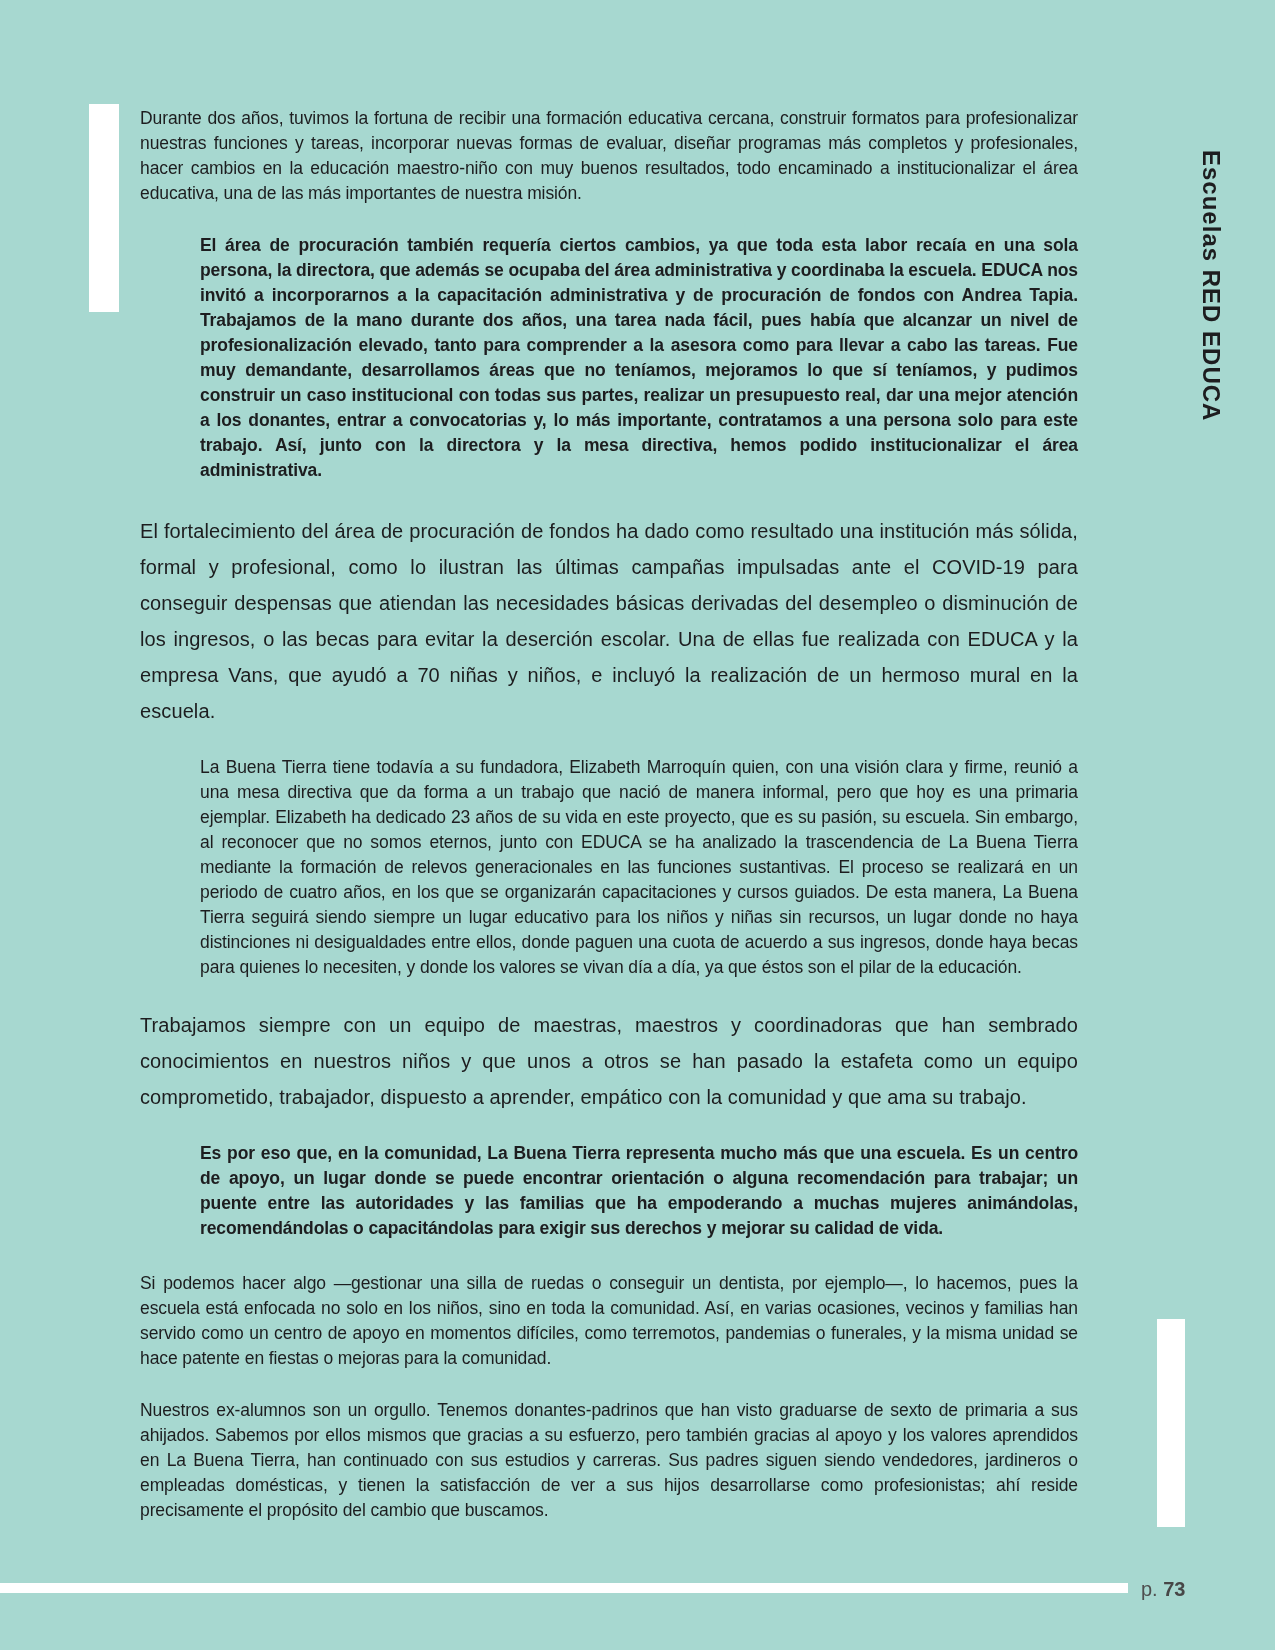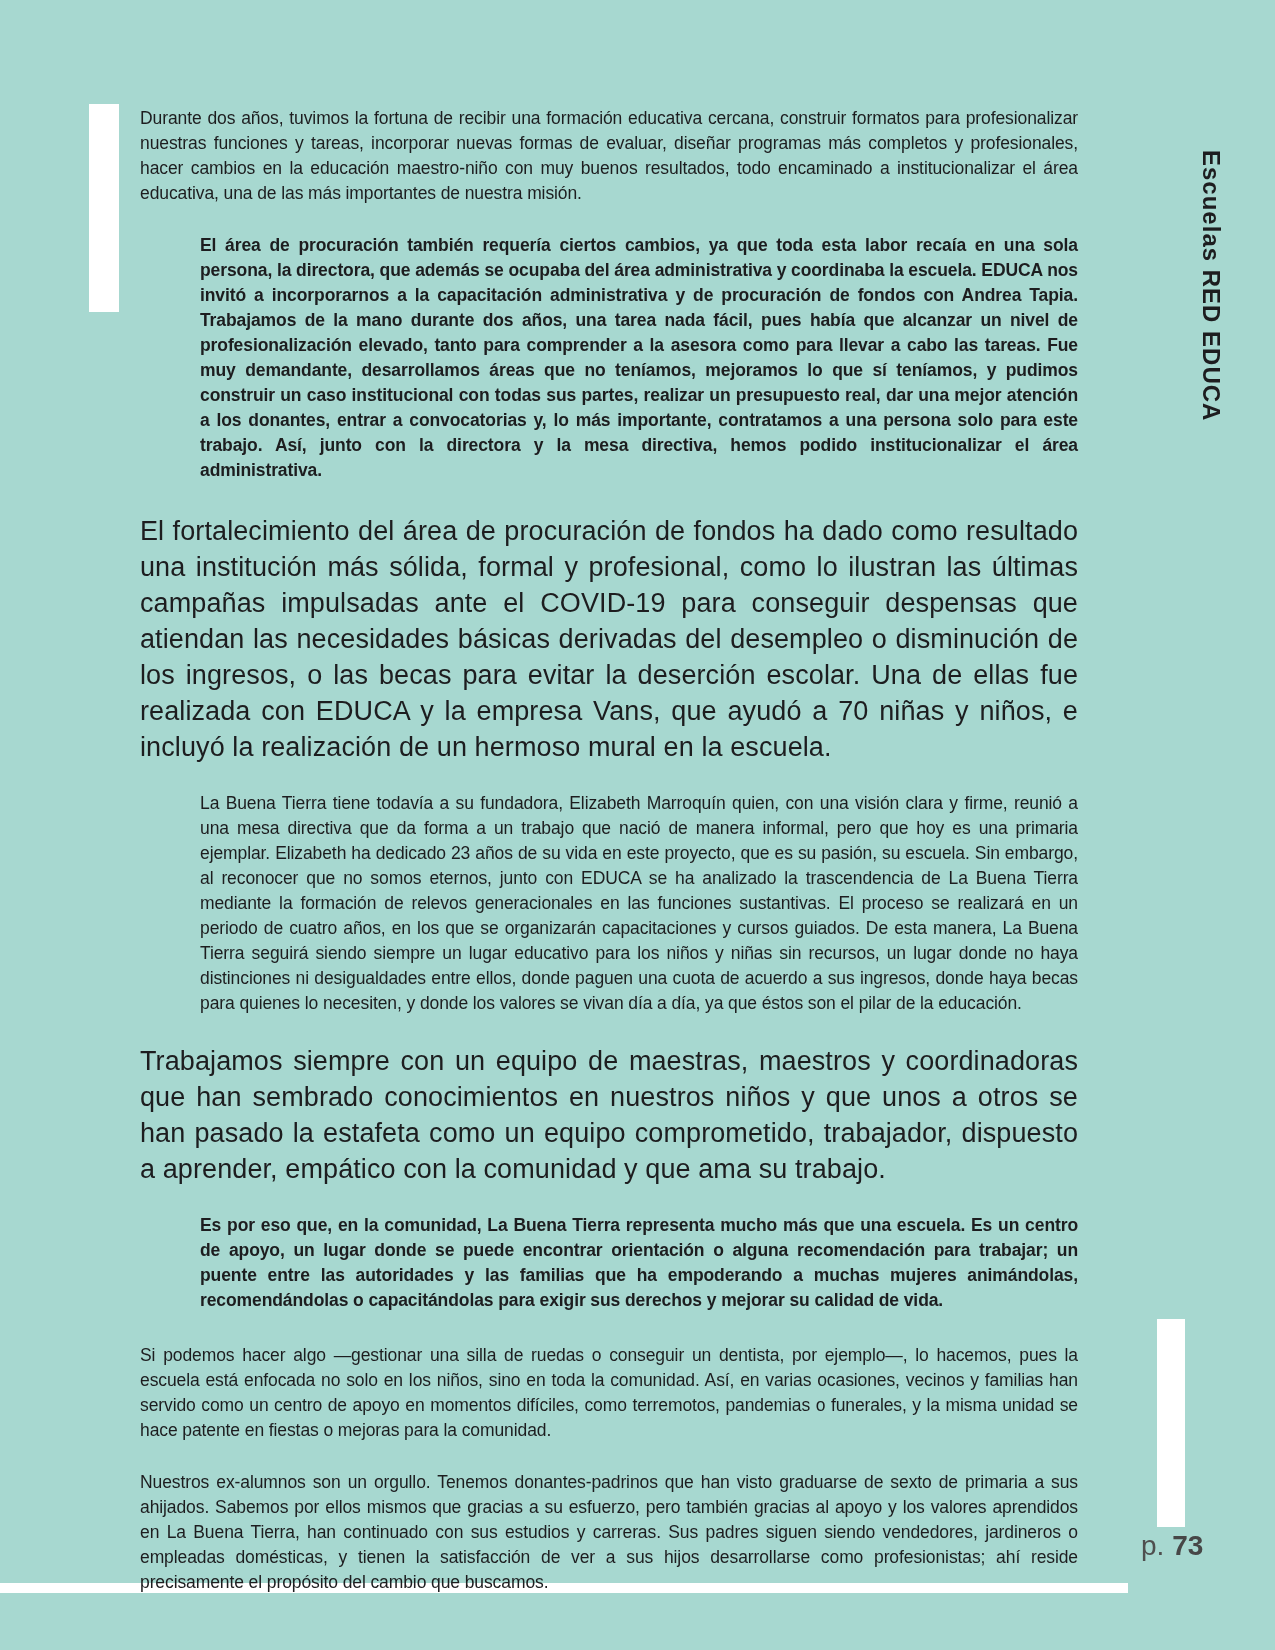--- a/index.html
+++ b/index.html
@@ -28,21 +28,21 @@
     line-height: 25px;
     letter-spacing: -0.1px;
     text-align: justify;
     margin: 0 0 27px 0;
     color: #1d1d1f;
   }
   .indent {
     margin-left: 60px;
   }
   .large-p {
-    font-size: 27px;
+    font-size: 20px;
     line-height: 36px;
     letter-spacing: 0.1px;
     text-align: justify;
     margin: 0 0 26px 0;
     color: #1d1d1f;
   }
   .gap-lg { margin-bottom: 30px; font-weight: bold; }
   .vertical-title {
     position: absolute;
     left: 1197px;
@@ -57,22 +57,22 @@
   .bar {
     position: absolute;
     background: #ffffff;
   }
   .bar-left   { left: 89px;   top: 104px;  width: 30px;   height: 208px; }
   .bar-right  { left: 1157px; top: 1319px; width: 28px;   height: 208px; }
   .bar-bottom { left: 0;      top: 1583px; width: 1128px; height: 10px;  }
   .page-number {
     position: absolute;
     left: 1141px;
-    top: 1530px;
-    font-size: 28px;
+    top: 1578px;
+    font-size: 20px;
     color: #4f4f4f;
     white-space: nowrap;
   }
   .page-number .num {
     font-weight: bold;
     color: #474747;
   }
 </style>
 </head>
 <body>

